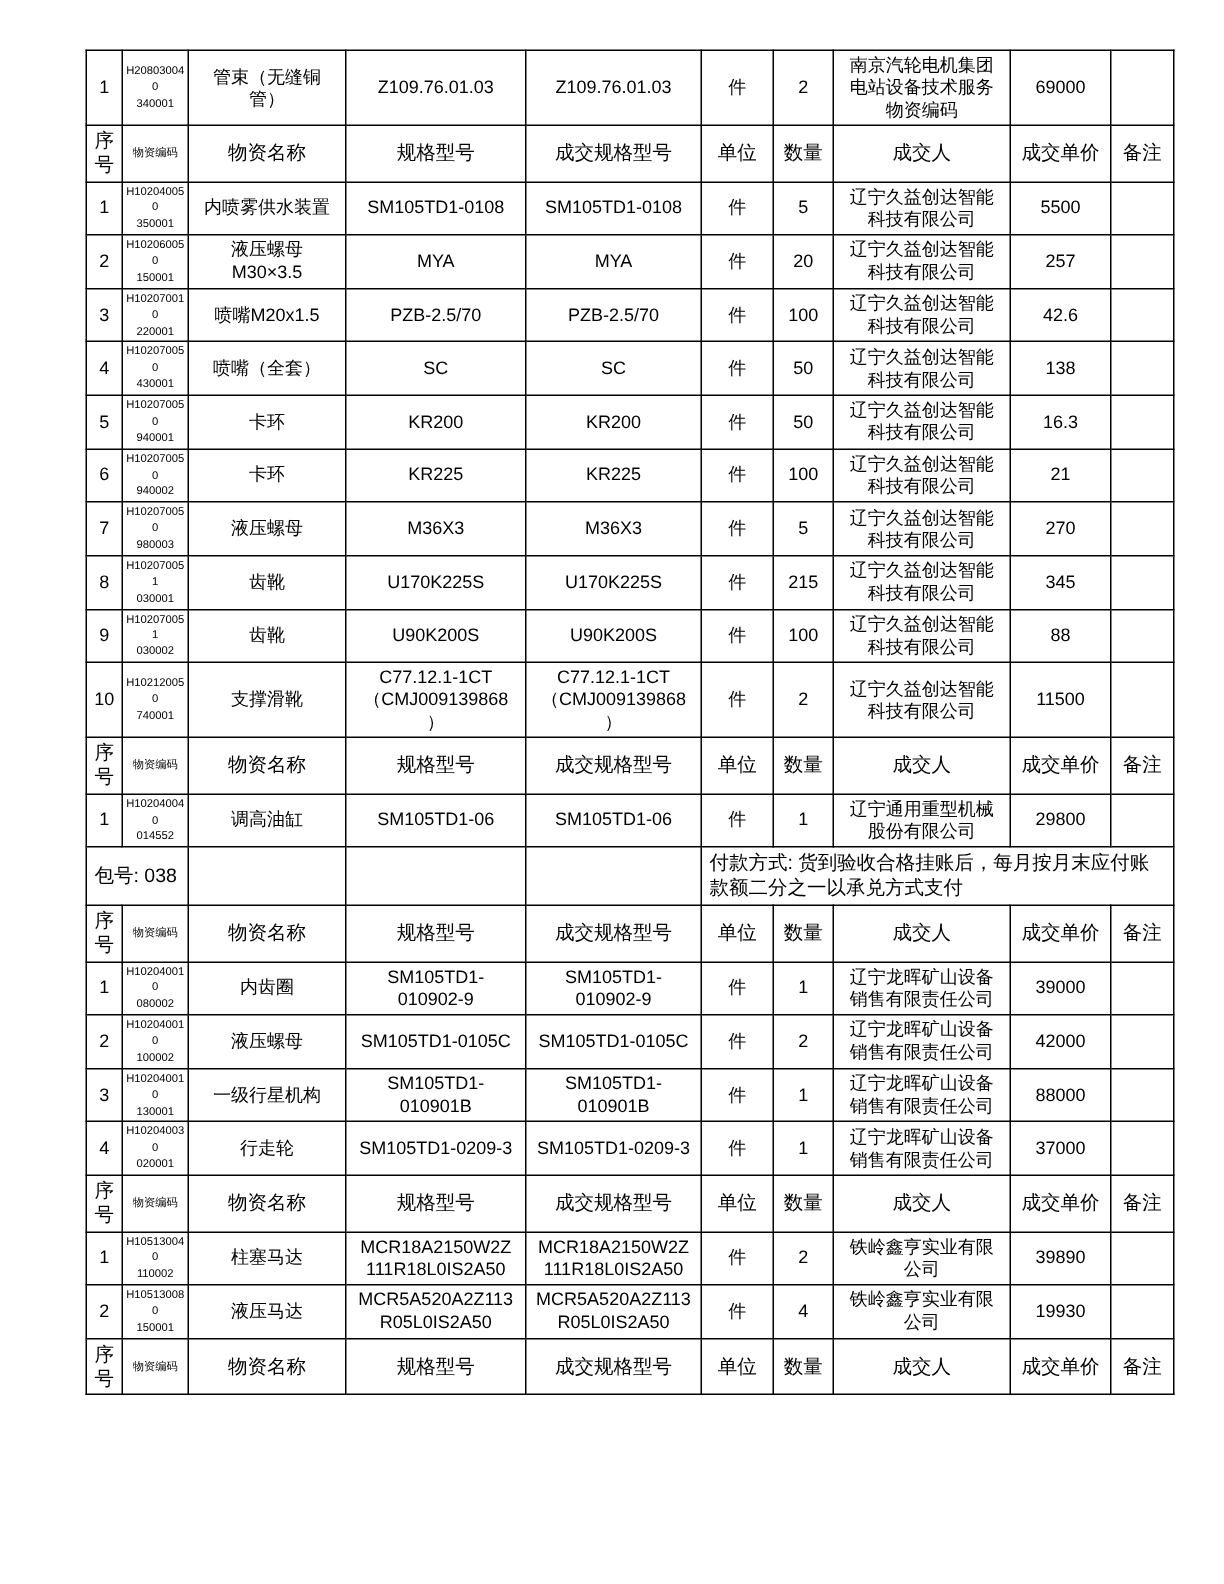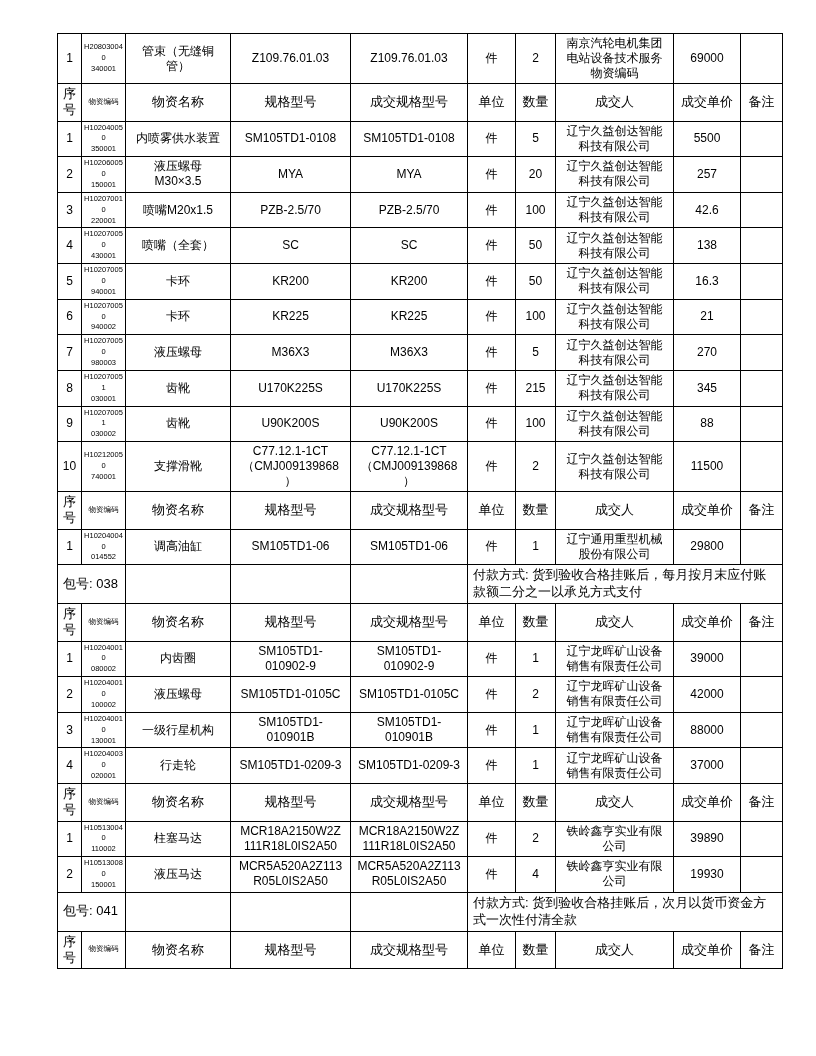--- a/index.html
+++ b/index.html
@@ -381,28 +381,20 @@
           <td class="col-deal_spec" colspan="1">MCR5A520A2Z113
 R05L0IS2A50</td>
           <td class="col-unit" colspan="1">件</td>
           <td class="col-qty" colspan="1">4</td>
           <td class="col-winner" colspan="1">铁岭鑫亨实业有限
 公司</td>
           <td class="col-price" colspan="1">19930</td>
           <td class="col-remark" colspan="1"></td>
         </tr>
         <tr>
-          <td class="pkg-label" colspan="2">包号: 041</td>
-          <td colspan="1"></td>
-          <td colspan="1"></td>
-          <td colspan="1"></td>
-          <td class="pkg-payment" colspan="5">付款方式: 货到验收合格挂账后，次月以货币资金方
-式一次性付清全款</td>
-        </tr>
-        <tr>
           <th colspan="1">序号</th>
           <th class="th-code" colspan="1">物资编码</th>
           <th colspan="1">物资名称</th>
           <th colspan="1">规格型号</th>
           <th colspan="1">成交规格型号</th>
           <th colspan="1">单位</th>
           <th colspan="1">数量</th>
           <th colspan="1">成交人</th>
           <th colspan="1">成交单价</th>
           <th colspan="1">备注</th>

